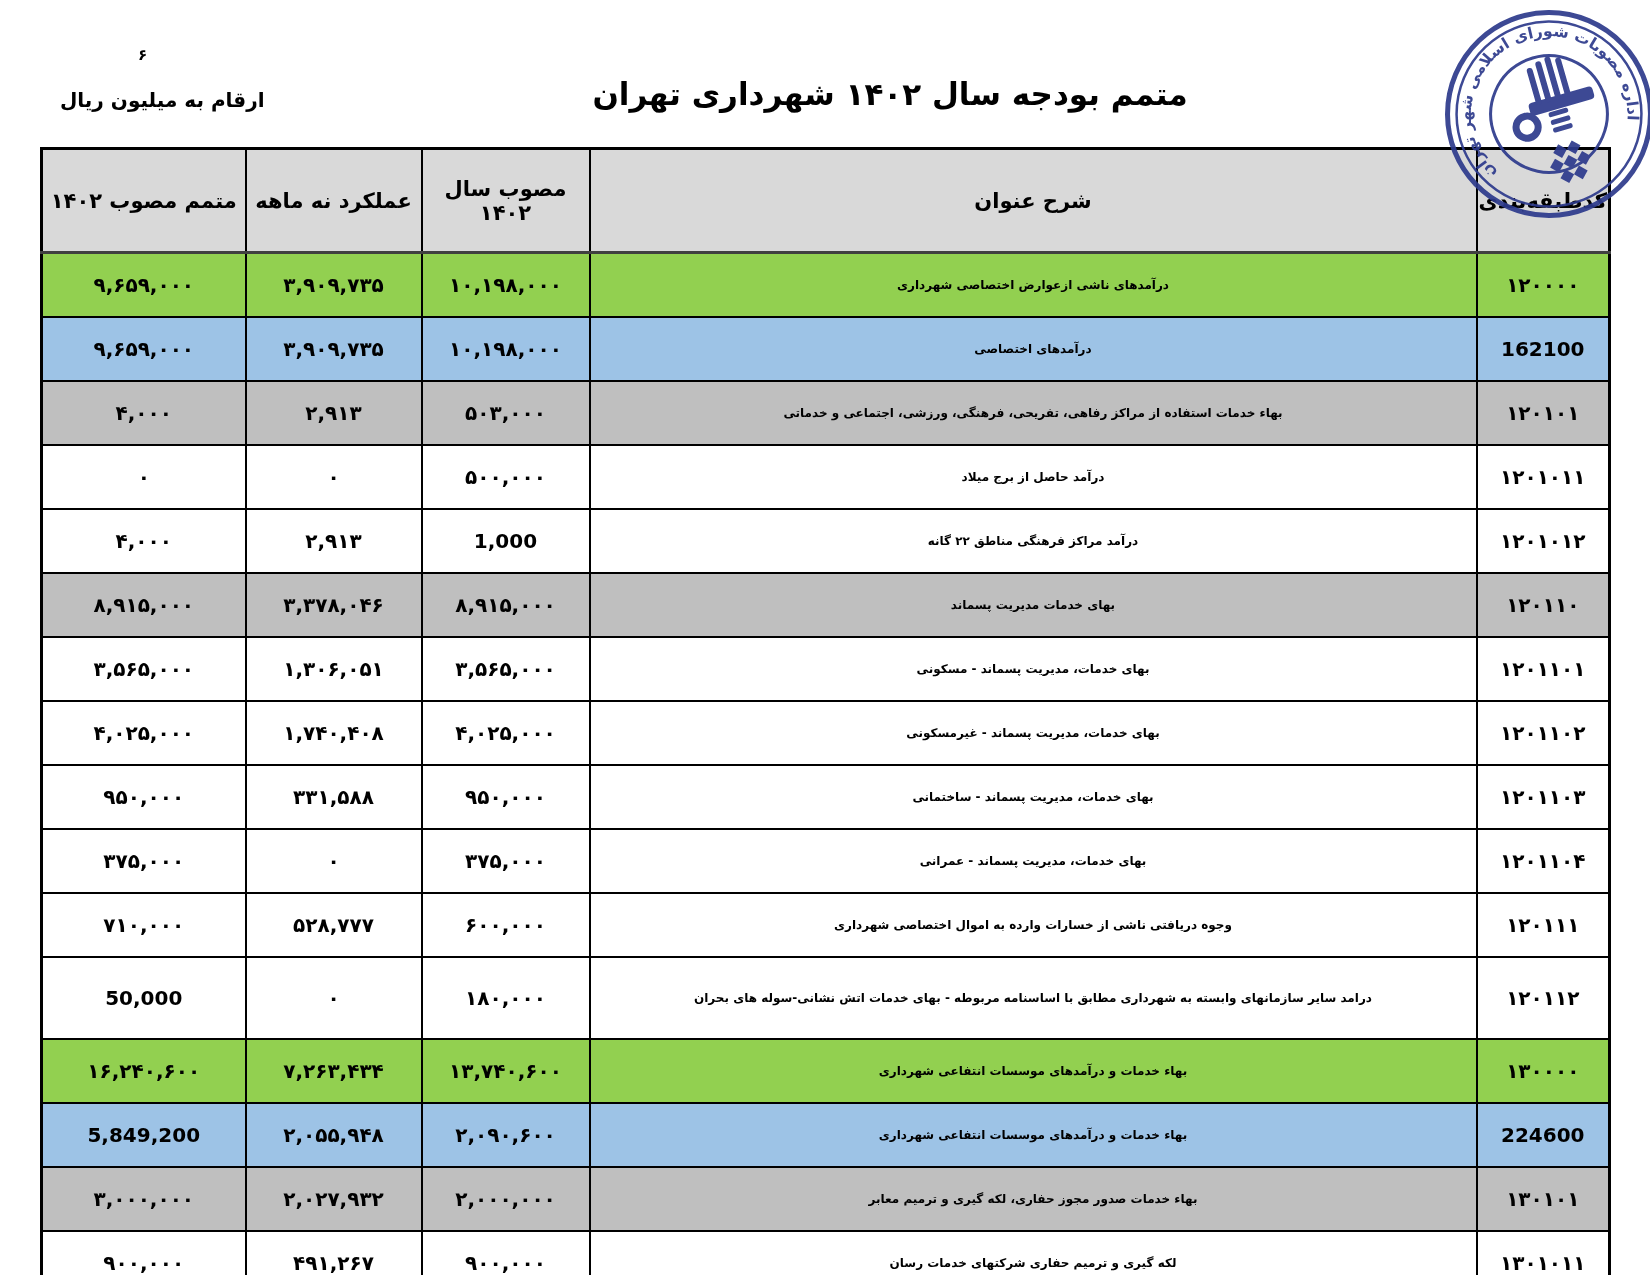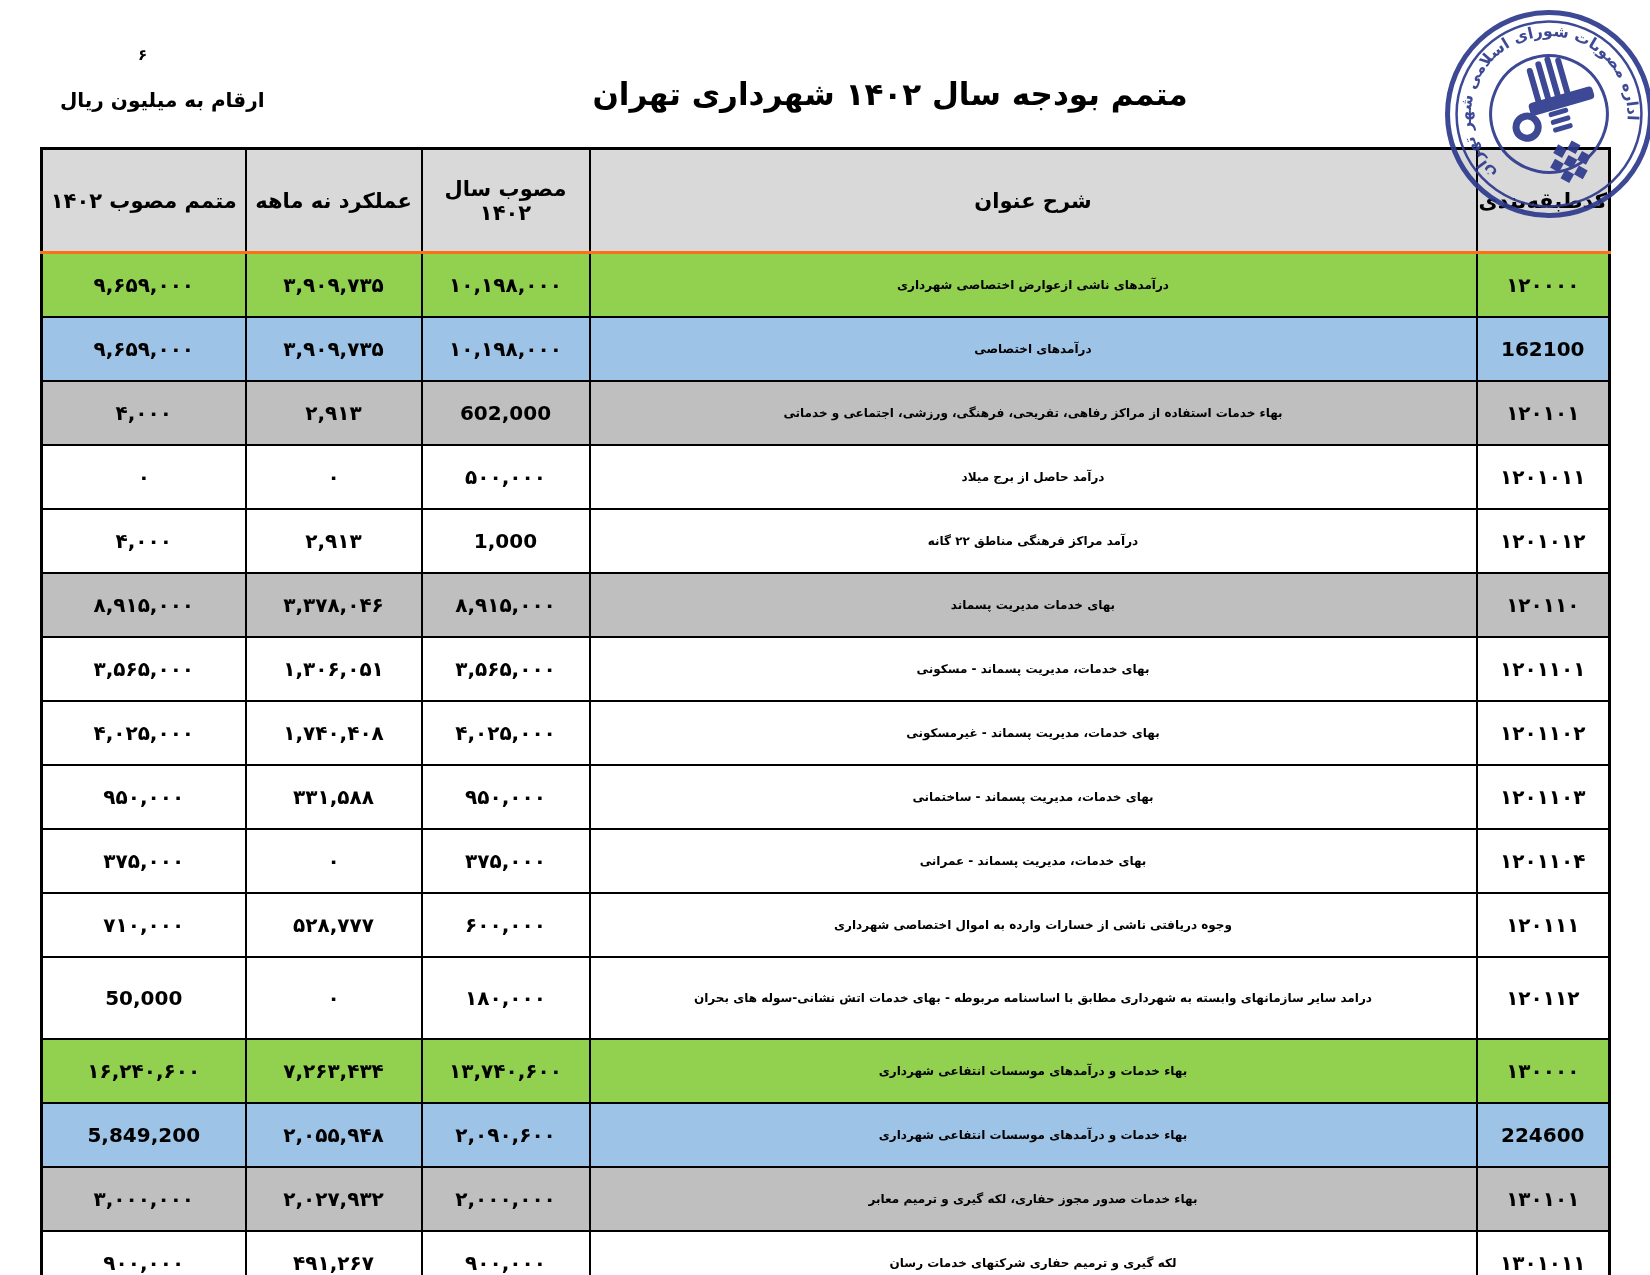--- a/index.html
+++ b/index.html
@@ -15,21 +15,21 @@
   table.budget-table{
     position:absolute;top:147px;left:40px;width:1568px;
     border-collapse:collapse;table-layout:fixed;direction:rtl;
     border:3px solid #000;
   }
   .budget-table th,.budget-table td{
     border:2px solid #000;font-weight:bold;overflow:hidden;
   }
   .budget-table thead th{
     height:99px;background:#d9d9d9;font-size:21px;text-align:center;
-    vertical-align:middle;border-bottom:3px solid #f97316;
+    vertical-align:middle;border-bottom:3px solid #404040;
   }
   .budget-table tbody td{
     height:58px;font-size:20px;text-align:center;vertical-align:middle;
     background:#ffffff;
   }
   .budget-table tbody tr.tall td{height:76px;}
   .budget-table td.desc{text-align:center;padding:2px 8px;font-size:12px;line-height:1.35;}
   tr.tone-green td{background:#92d050 !important;}
   tr.tone-blue  td{background:#9dc3e6 !important;}
   tr.tone-gray  td{background:#bfbfbf !important;}
@@ -111,21 +111,21 @@
       <tr class="tone-blue">
       <td>162100</td>
       <td class="desc">درآمدهای اختصاصی</td>
       <td>۱۰,۱۹۸,۰۰۰</td>
       <td>۳,۹۰۹,۷۳۵</td>
       <td>۹,۶۵۹,۰۰۰</td>
     </tr>
       <tr class="tone-gray">
       <td>۱۲۰۱۰۱</td>
       <td class="desc">بهاء خدمات استفاده از مراکز رفاهی، تفریحی، فرهنگی، ورزشی، اجتماعی و خدماتی</td>
-      <td>602,000</td>
+      <td>۵۰۳,۰۰۰</td>
       <td>۲,۹۱۳</td>
       <td>۴,۰۰۰</td>
     </tr>
       <tr class="tone-white">
       <td>۱۲۰۱۰۱۱</td>
       <td class="desc">درآمد حاصل از برج میلاد</td>
       <td>۵۰۰,۰۰۰</td>
       <td>۰</td>
       <td>۰</td>
     </tr>

